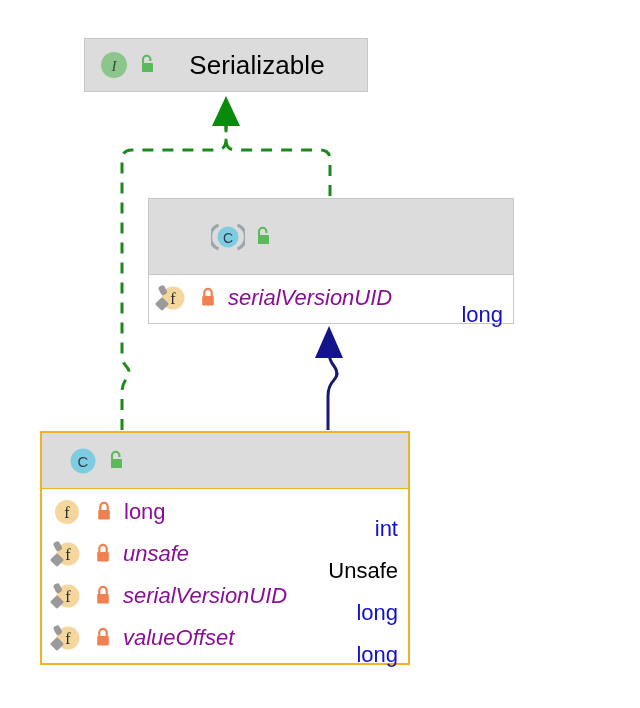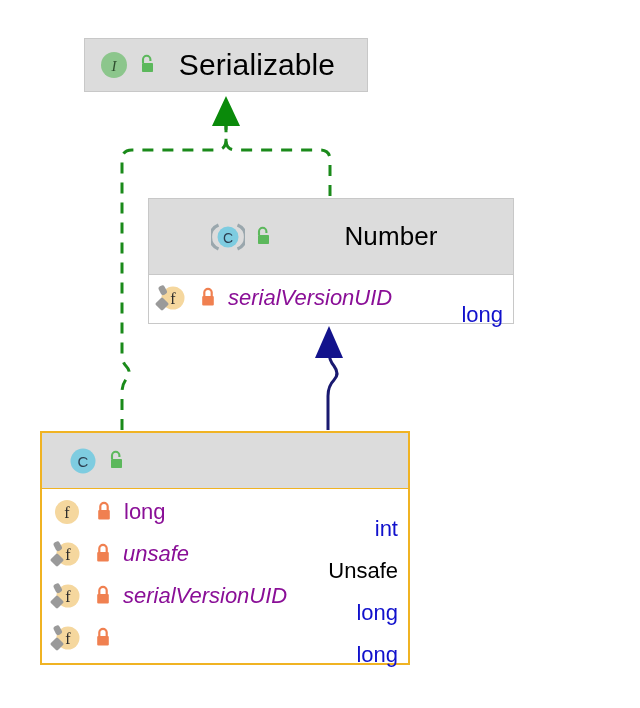--- a/index.html
+++ b/index.html
@@ -65,21 +65,21 @@
   #node-serializable {
     left: 84px; top: 38px;
     width: 284px; height: 54px;
     border: 1px solid #c8c8c8;
   }
   #node-serializable .node-header {
     height: 52px;
     padding-left: 14px;
     padding-right: 16px;
   }
-  #node-serializable .node-title { font-size: 30px; }
+  #node-serializable .node-title { font-size: 26px; }
 
   #node-number {
     left: 148px; top: 198px;
     width: 366px; height: 126px;
     border: 1px solid #c8c8c8;
   }
   #node-number .node-header {
     height: 76px;
     padding-left: 62px;
     padding-right: 6px;
@@ -208,21 +208,20 @@
         </svg>
       </span>
 
       <span class="icon icon-visibility">
         <svg viewBox="0 0 20 24" width="20" height="24">
           <path d="M 6 10 L 6 6.5 A 3.6 3.6 0 0 1 13.4 6.5 L 13.4 8" fill="none" stroke="#5cb85c" stroke-width="2.1"></path>
           <rect x="5" y="10" width="11" height="9" rx="0.8" fill="#5cb85c"></rect>
         </svg>
       </span>
 
-      <span class="node-title">Number</span>
     </div>
 
     <div class="node-body">
 
       <div class="member-row">
         <span class="icon icon-field-static">
           <svg viewBox="0 0 34 32" width="34" height="32">
             <circle cx="19" cy="16" r="11.5" fill="#f5d79e"></circle>
             <g fill="#9a9a9a">
               <rect x="5.5" y="3.5" width="6.5" height="9.5" rx="2.6" transform="rotate(-28 8.7 8.2)"></rect>
@@ -338,19 +337,20 @@
             </g>
             <text x="19" y="22" text-anchor="middle" font-family="Liberation Serif, serif" font-size="16" fill="#2b2b2b">f</text>
           </svg>
         </span>
         <span class="icon icon-lock-private">
           <svg viewBox="0 0 20 26" width="20" height="26">
             <path d="M 6.3 11.5 L 6.3 7.6 A 3.7 3.7 0 0 1 13.7 7.6 L 13.7 11.5" fill="none" stroke="#f08050" stroke-width="2.2"></path>
             <rect x="4.2" y="11" width="11.6" height="9.6" rx="1.1" fill="#f08050"></rect>
           </svg>
         </span>
+        <span class="member-name italic">valueOffset</span>
         <span class="member-type">long</span>
       </div>
 
     </div>
   </div>
 
 </div>
 
 </body></html>

